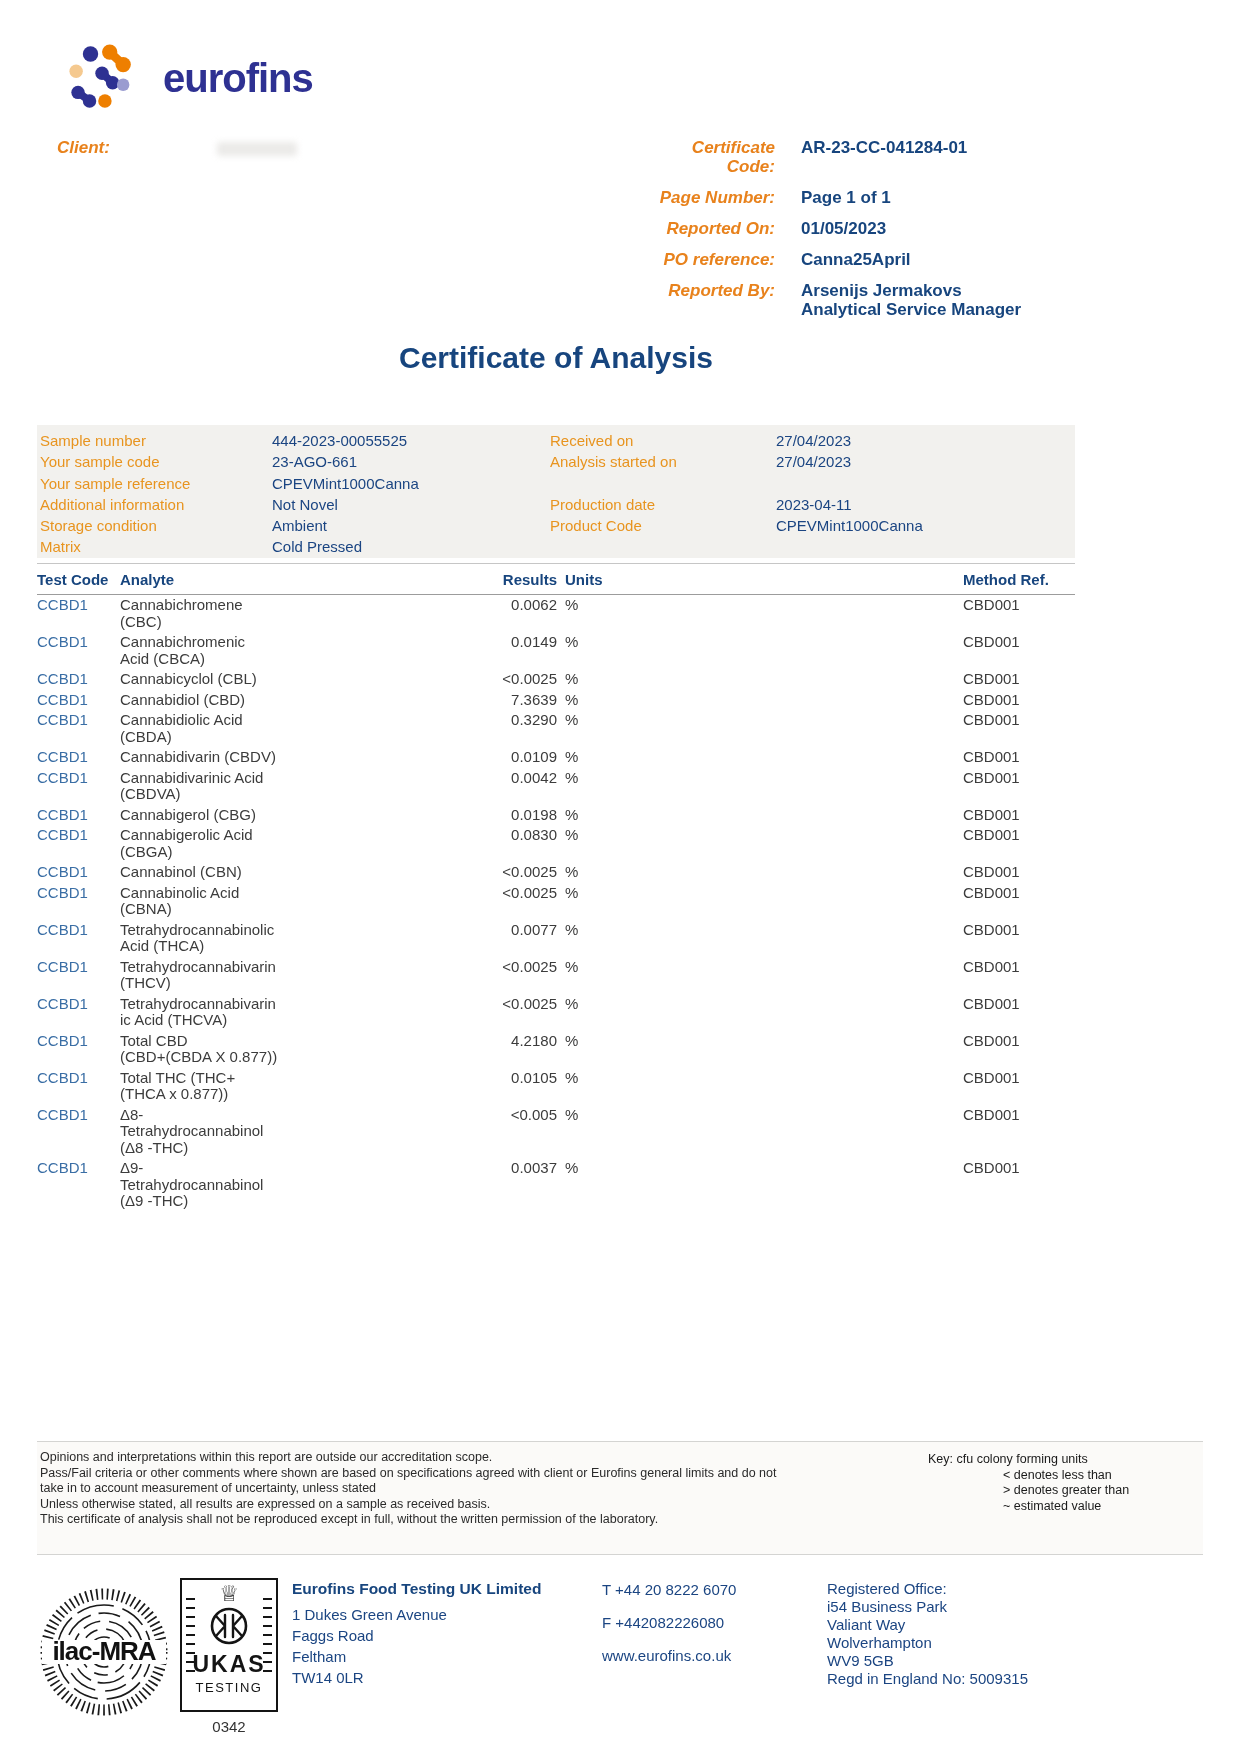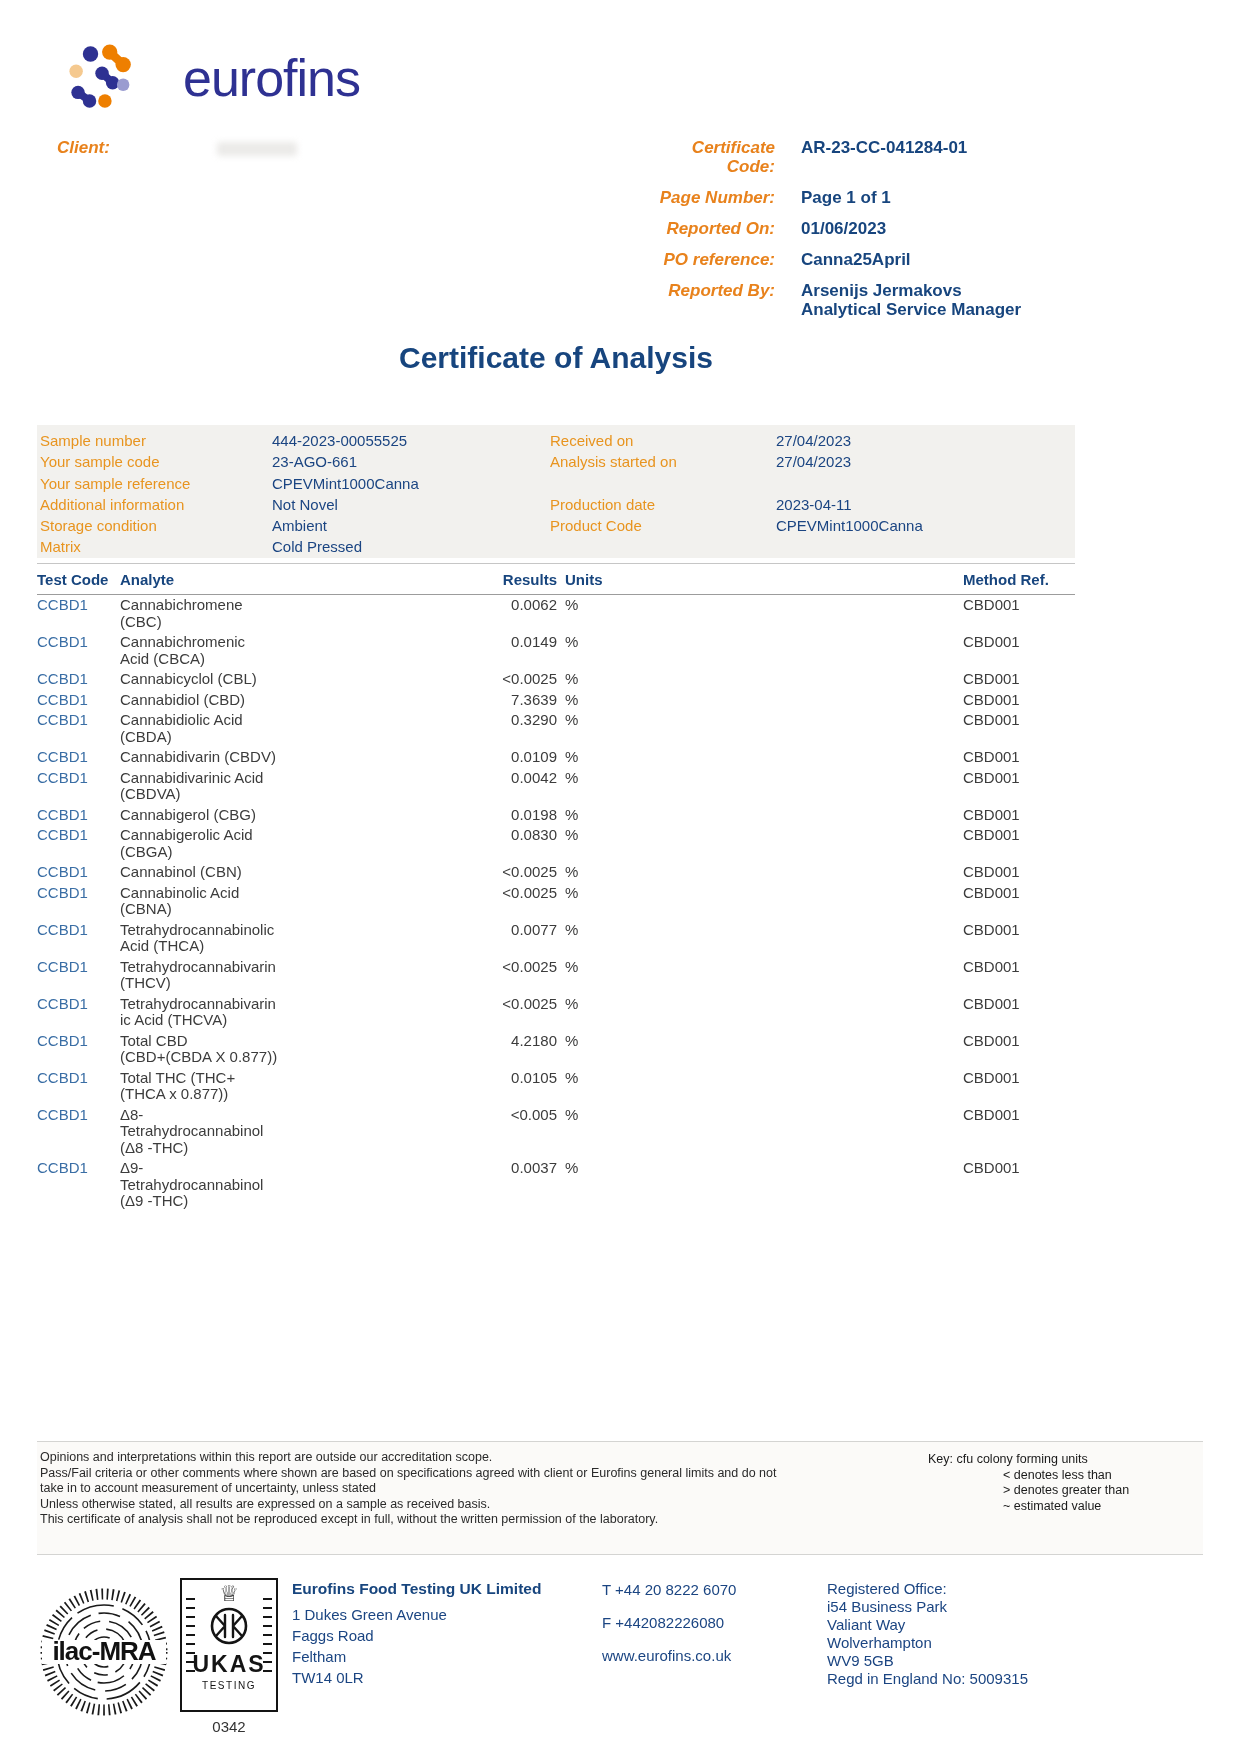--- a/index.html
+++ b/index.html
@@ -6,22 +6,22 @@
   html,body { background:#ffffff; }
   .page {
     position:relative; width:1240px; height:1753px; background:#ffffff;
     font-family:"Liberation Sans", sans-serif; overflow:hidden;
   }
 
   
   .brand { position:absolute; left:55px; top:36px; display:flex; align-items:center; }
   .brand-dots { width:96px; height:84px; }
   .brand-word {
-    font-size:52px; font-weight:normal; letter-spacing:-1px; color:#2E3192;
-    margin-left:32px; line-height:84px;
+    font-size:40px; font-weight:bold; letter-spacing:-1px; color:#2E3192;
+    margin-left:12px; line-height:84px;
   }
 
   .client-row { position:absolute; left:57px; top:138px; }
   .client-label { color:#E8821C; font-weight:bold; font-style:italic; font-size:17px; }
   .client-redacted {
     position:absolute; left:160px; top:4px; width:80px; height:14px;
     background:rgba(198,195,190,0.35); filter:blur(3px); border-radius:3px;
   }
 
   
@@ -81,21 +81,21 @@
   .ukas-box {
     position:absolute; left:180px; top:1578px; width:98px; height:134px;
     border:2px solid #141414; background:#fff; text-align:center;
   }
   .ukas-ticks { position:absolute; top:18px; width:9px; height:78px;
     background:repeating-linear-gradient(#141414 0 2px, transparent 2px 9px); }
   .ukas-ticks.l { left:4px; } .ukas-ticks.r { right:4px; }
   .ukas-crown { font-family:"DejaVu Sans", sans-serif; font-size:22px; line-height:24px; color:#141414; margin-top:2px; }
   .ukas-emblem { margin-top:-2px; }
   .ukas-word { font-size:23px; font-weight:bold; letter-spacing:2px; color:#141414; margin-top:-1px; }
-  .ukas-sub { font-size:10px; letter-spacing:1.5px; color:#141414; margin-top:2px; }
+  .ukas-sub { font-size:13px; letter-spacing:1.5px; color:#141414; margin-top:2px; }
   .ukas-num { position:absolute; left:180px; top:1718px; width:98px; text-align:center; font-size:15px; color:#333; }
 
   .addr-block { position:absolute; left:292px; top:1580px; color:#1B4582; font-size:15px; }
   .addr-company { font-weight:bold; color:#17457E; font-size:15.5px; margin-bottom:6px; }
   .addr-line { line-height:21px; }
 
   .contact-block { position:absolute; left:602px; top:1580px; color:#1B4582; font-size:15px; }
   .contact-line { margin-bottom:14px; line-height:19px; }
 
   .reg-block { position:absolute; left:827px; top:1580px; color:#1B4582; font-size:15px; }
@@ -144,21 +144,21 @@
         <div class="meta-label">Page Number:</div>
         <div>
           <div class="meta-val">Page 1 of 1</div>
           <div class="meta-val"></div>
         </div>
       </div>
 
       <div class="meta-row">
         <div class="meta-label">Reported On:</div>
         <div>
-          <div class="meta-val">01/06/2023</div>
+          <div class="meta-val">01/05/2023</div>
           <div class="meta-val"></div>
         </div>
       </div>
 
       <div class="meta-row">
         <div class="meta-label">PO reference:</div>
         <div>
           <div class="meta-val">Canna25April</div>
           <div class="meta-val"></div>
         </div>

